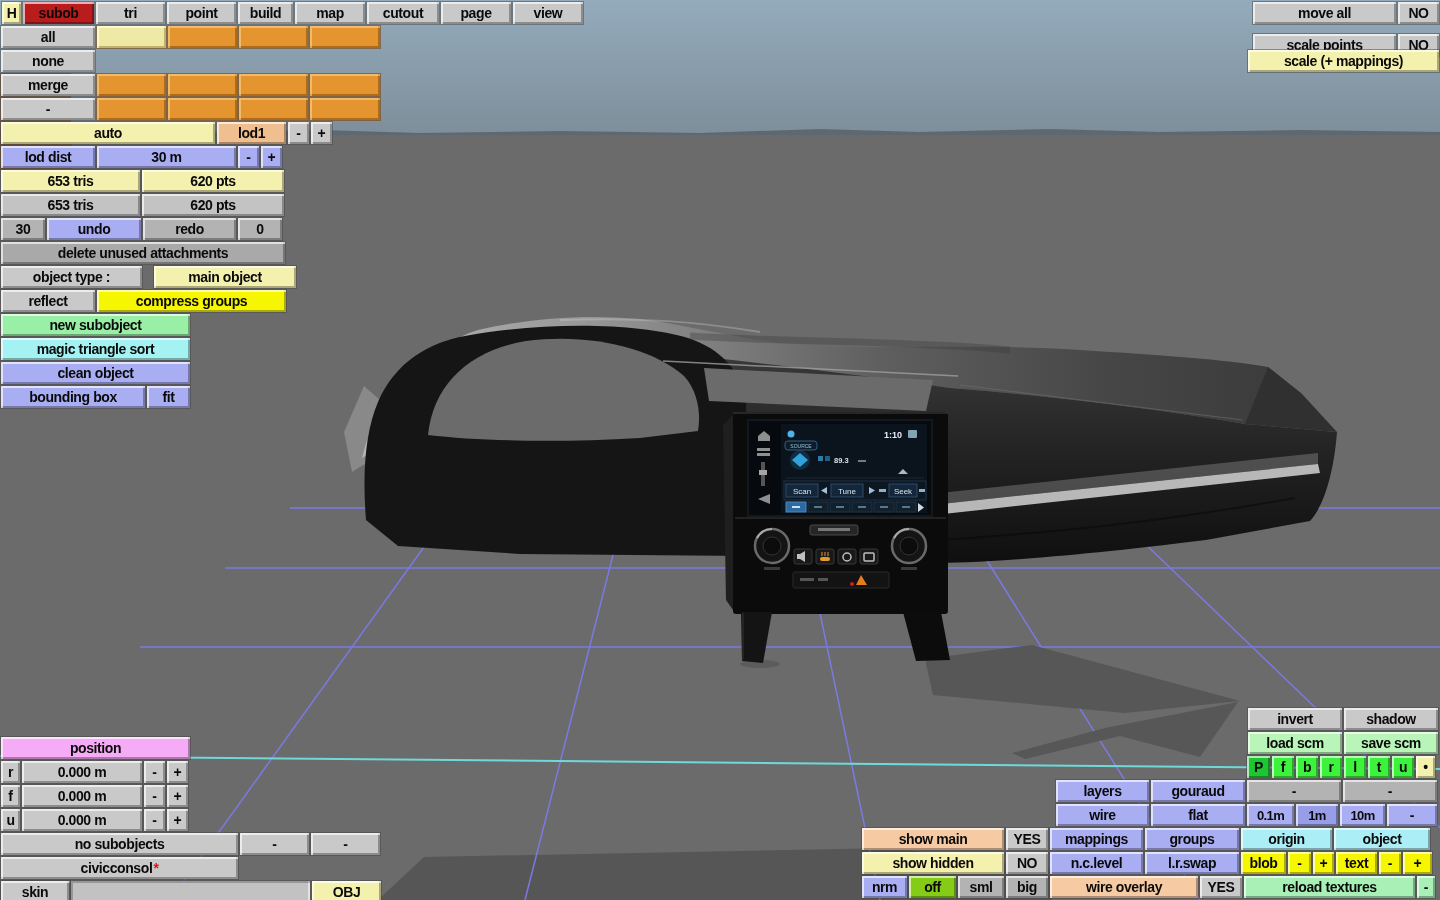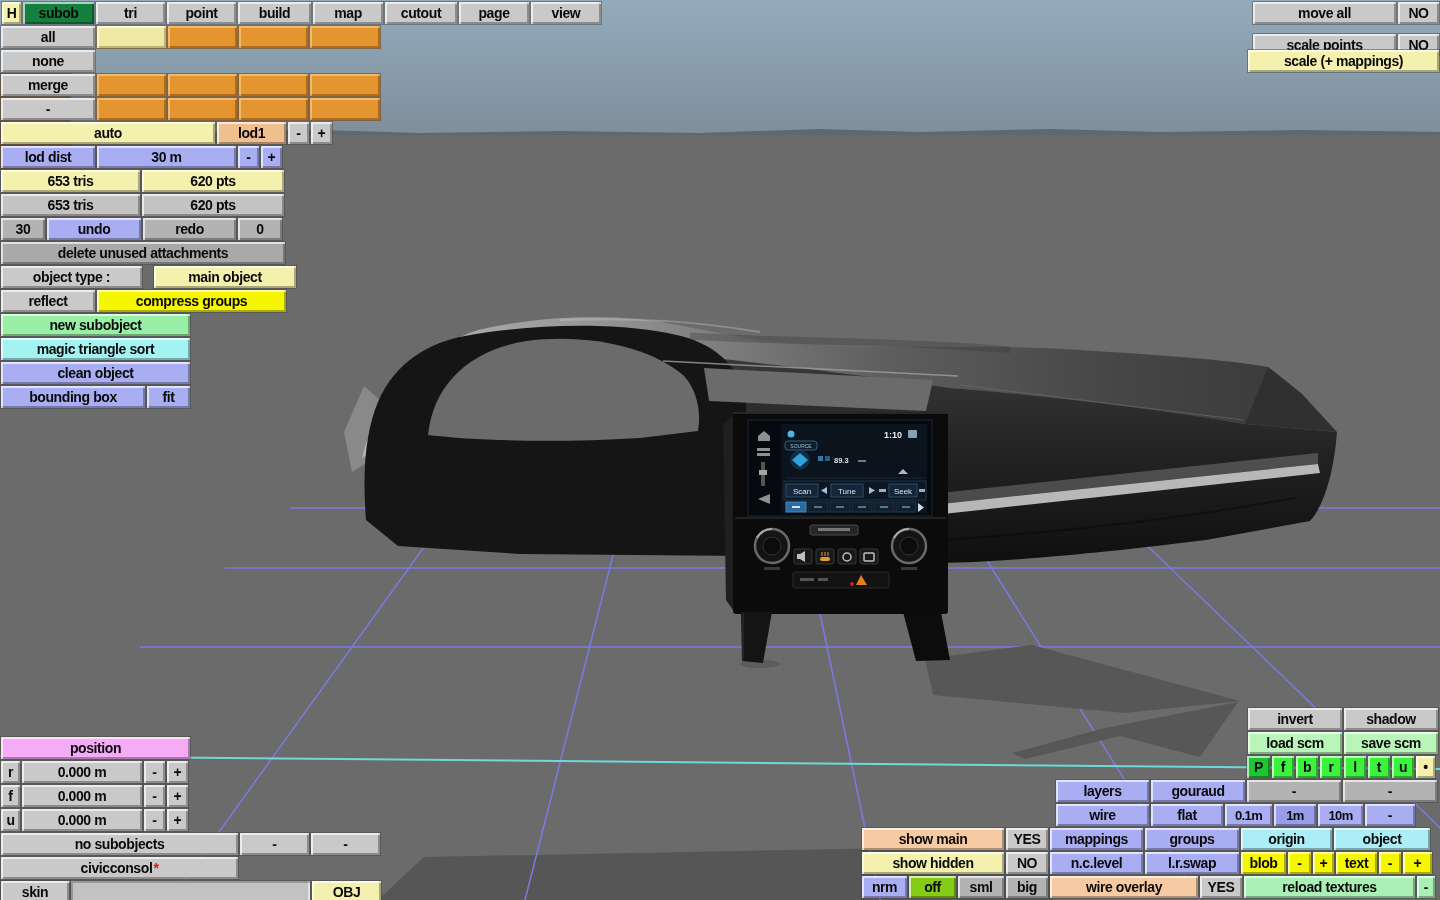--- a/index.html
+++ b/index.html
@@ -6,21 +6,21 @@
   #stage{position:relative;width:1440px;height:900px;overflow:hidden;background:#6b6b6b;
          font-family:"Liberation Sans",sans-serif;}
   #viewport-svg{position:absolute;left:0;top:0;}
   .row{position:absolute;display:flex;gap:2px;}
   .c{height:22px;display:flex;align-items:center;justify-content:center;
      font-weight:700;font-size:14px;letter-spacing:-0.4px;color:#0a0a0a;background:#c9c9c9;
      box-shadow:0 0 0 1px rgba(70,70,70,.5), inset 2px 2px 0 rgba(255,255,255,.65), inset -2px -2px 0 rgba(0,0,0,.3);
      box-sizing:border-box;white-space:nowrap;flex:0 0 auto;}
   .gy2{background:#b3b3b3}.gy3{background:#a9a9a9}.gy4{background:#c3c3c3}
   .yl{background:#f4f0ae}.ylb{background:#f6f600}
-  .pe{background:#a9adf2}.pesel{background:#15803d}.pesel2{background:#989de8}
+  .pe{background:#a9adf2}.pesel{background:#b91c1c}.pesel2{background:#989de8}
   .tan{background:#f0bf90}
   .or{background:#e5952f;box-shadow:0 0 0 1px rgba(120,60,0,.55), inset 2px 2px 0 rgba(255,225,170,.5), inset -2px -2px 0 rgba(110,55,0,.45);}
   .orsel{background:#efe9a6;box-shadow:0 0 0 1px rgba(120,60,0,.55), inset 2px 2px 0 rgba(255,255,230,.7), inset -2px -2px 0 rgba(110,80,0,.35);}
   .gn{background:#2be42b}.gnp{background:#b9f4b9}.gnl{background:#98efa5}.gnr{background:#a9f0b7}
   .gnf{background:#3df23d}.gnfd{background:#1ec631}
   .cy{background:#a4f2f2}.cy2{background:#abeef6}
   .pk{background:#f5abf5}.pch{background:#f6caa2}
   .off{background:#84cc16}
   .rec{background:#c2c2c2;box-shadow:0 0 0 1px rgba(70,70,70,.5), inset 2px 2px 0 rgba(0,0,0,.22), inset -2px -2px 0 rgba(255,255,255,.55);}
   .star{color:#e31212;margin-left:1px;}
@@ -187,21 +187,21 @@
         <circle cx="852" cy="584" r="2" fill="#d02020"></circle>
       </g>
     </g>
   </svg>
 
   <div class="row" style="left:2px;top:2px;">
     <div class="c yl" style="width:19px">H</div>
     <div class="c pesel" style="width:71px">subob</div>
     <div class="c" style="width:69px">tri</div>
     <div class="c" style="width:69px">point</div>
-    <div class="c" style="width:73px">build</div>
+    <div class="c" style="width:55px">build</div>
     <div class="c" style="width:70px">map</div>
     <div class="c" style="width:72px">cutout</div>
     <div class="c" style="width:70px">page</div>
     <div class="c" style="width:70px">view</div>
   </div>
 
   <div class="row" style="left:1px;top:26px;">
     <div class="c" style="width:94px">all</div>
     <div class="c orsel" style="width:69px"></div>
     <div class="c or" style="width:69px"></div>
@@ -352,21 +352,21 @@
     <div class="c yl" style="width:19px">•</div>
   </div>
   <div class="row" style="left:1056px;top:780px;">
     <div class="c pe" style="width:93px">layers</div>
     <div class="c pe" style="width:94px">gouraud</div>
     <div class="c gy2" style="width:94px">-</div>
     <div class="c gy2" style="width:94px">-</div>
   </div>
   <div class="row" style="left:1056px;top:804px;">
     <div class="c pe" style="width:93px">wire</div>
-    <div class="c pe" style="width:72px">flat</div>
+    <div class="c pe" style="width:94px">flat</div>
     <div class="c pe sm" style="width:47px">0.1m</div>
     <div class="c pesel2 sm" style="width:42px">1m</div>
     <div class="c pe sm" style="width:45px">10m</div>
     <div class="c pe" style="width:50px">-</div>
   </div>
   <div class="row" style="left:862px;top:828px;">
     <div class="c pch" style="width:142px">show main</div>
     <div class="c" style="width:42px">YES</div>
     <div class="c pe" style="width:93px">mappings</div>
     <div class="c pe" style="width:94px">groups</div>

